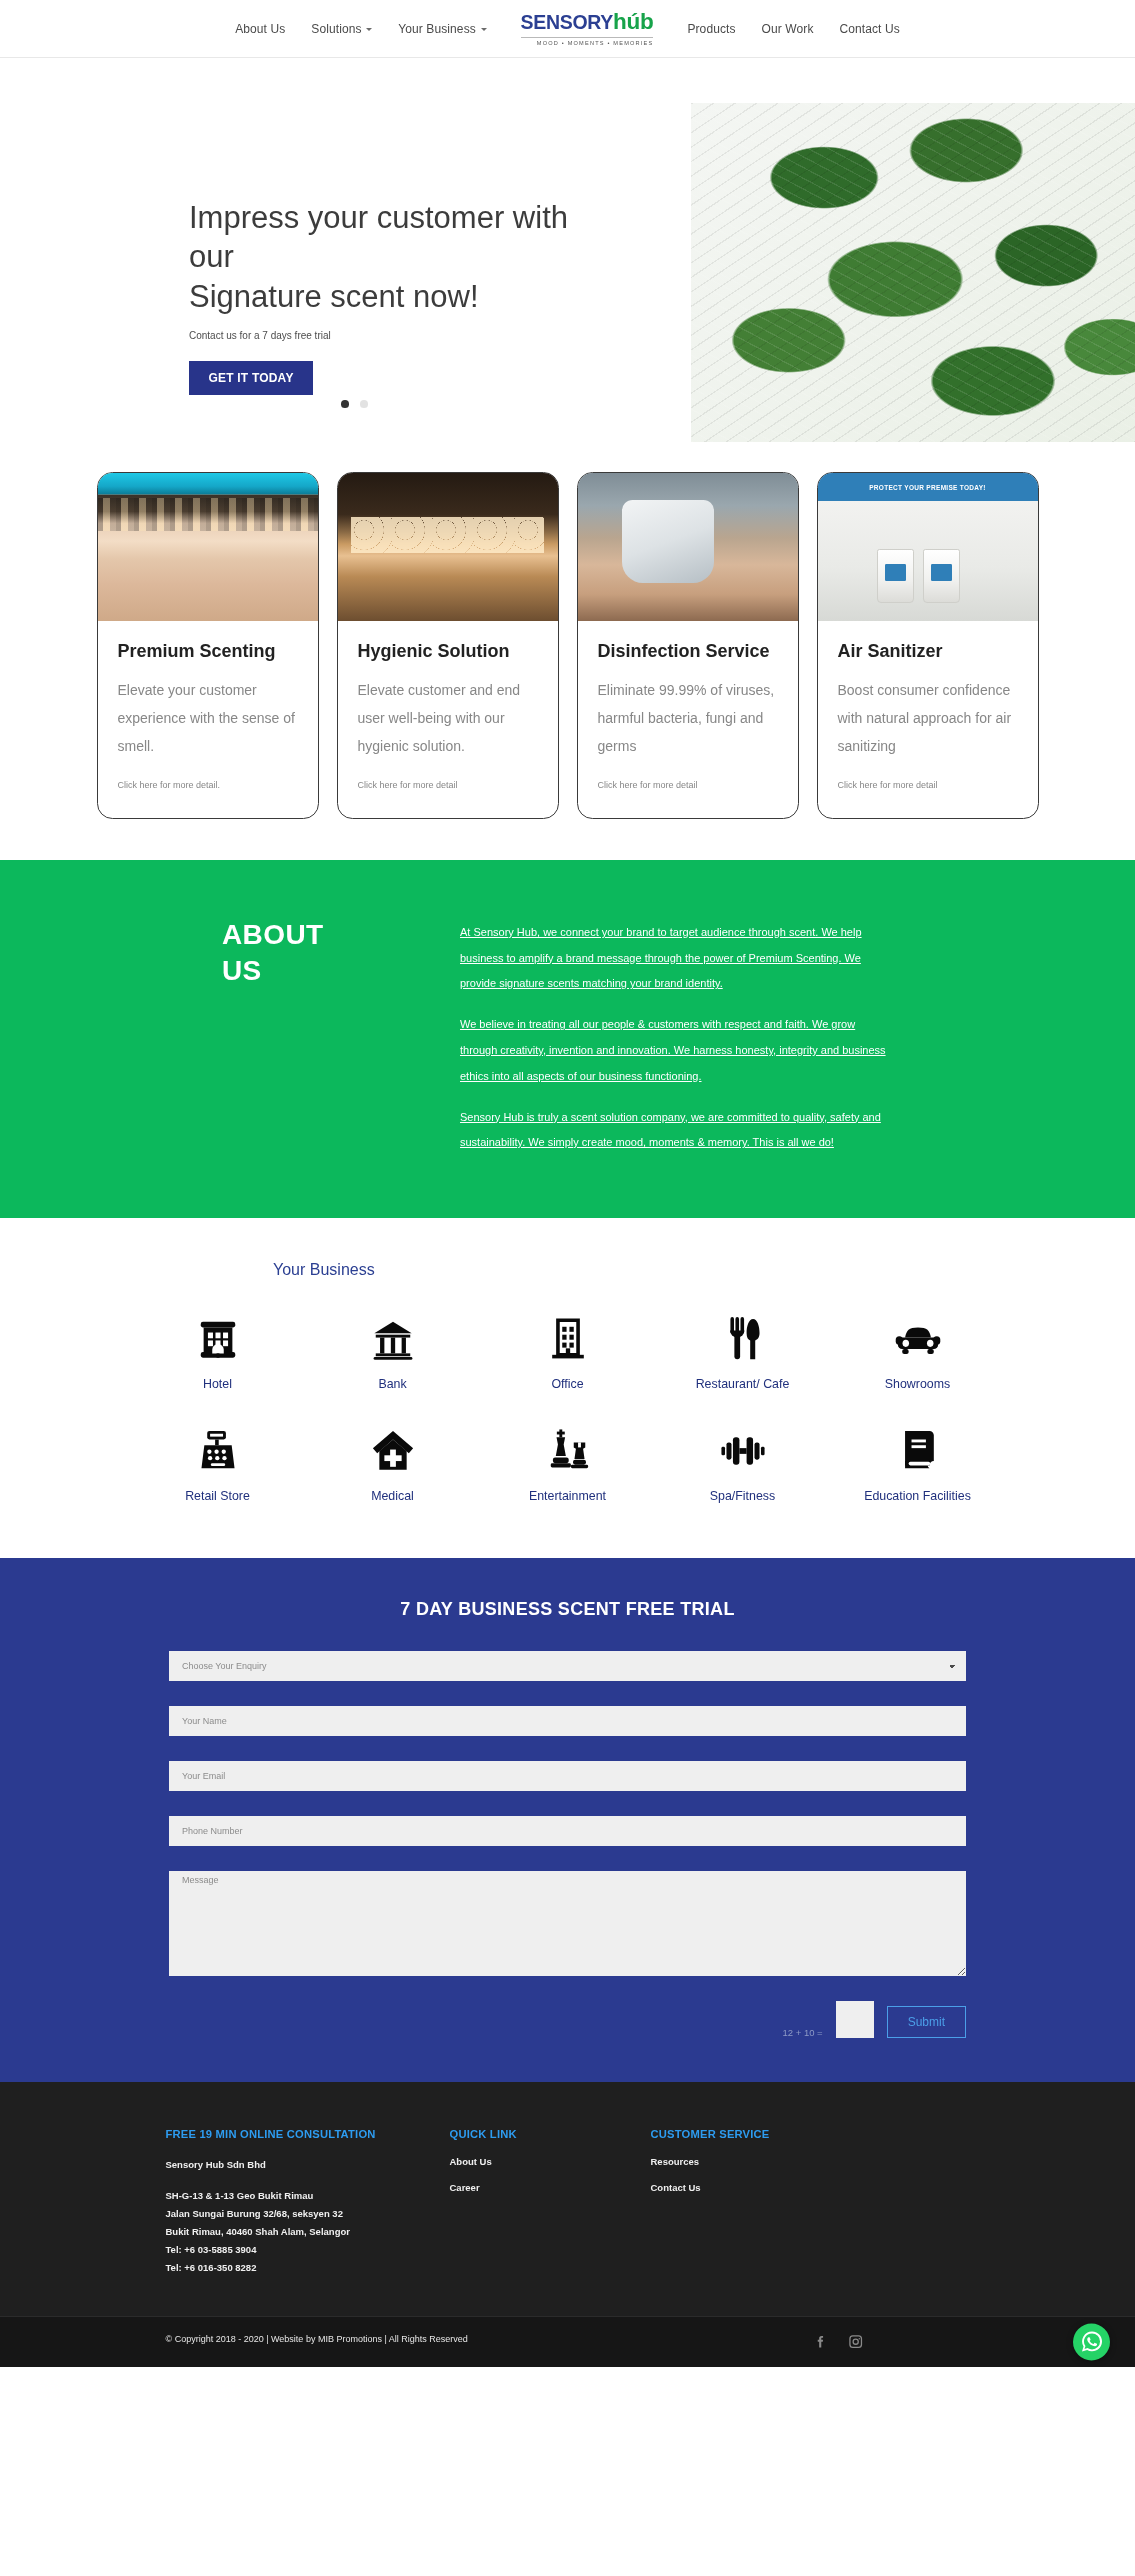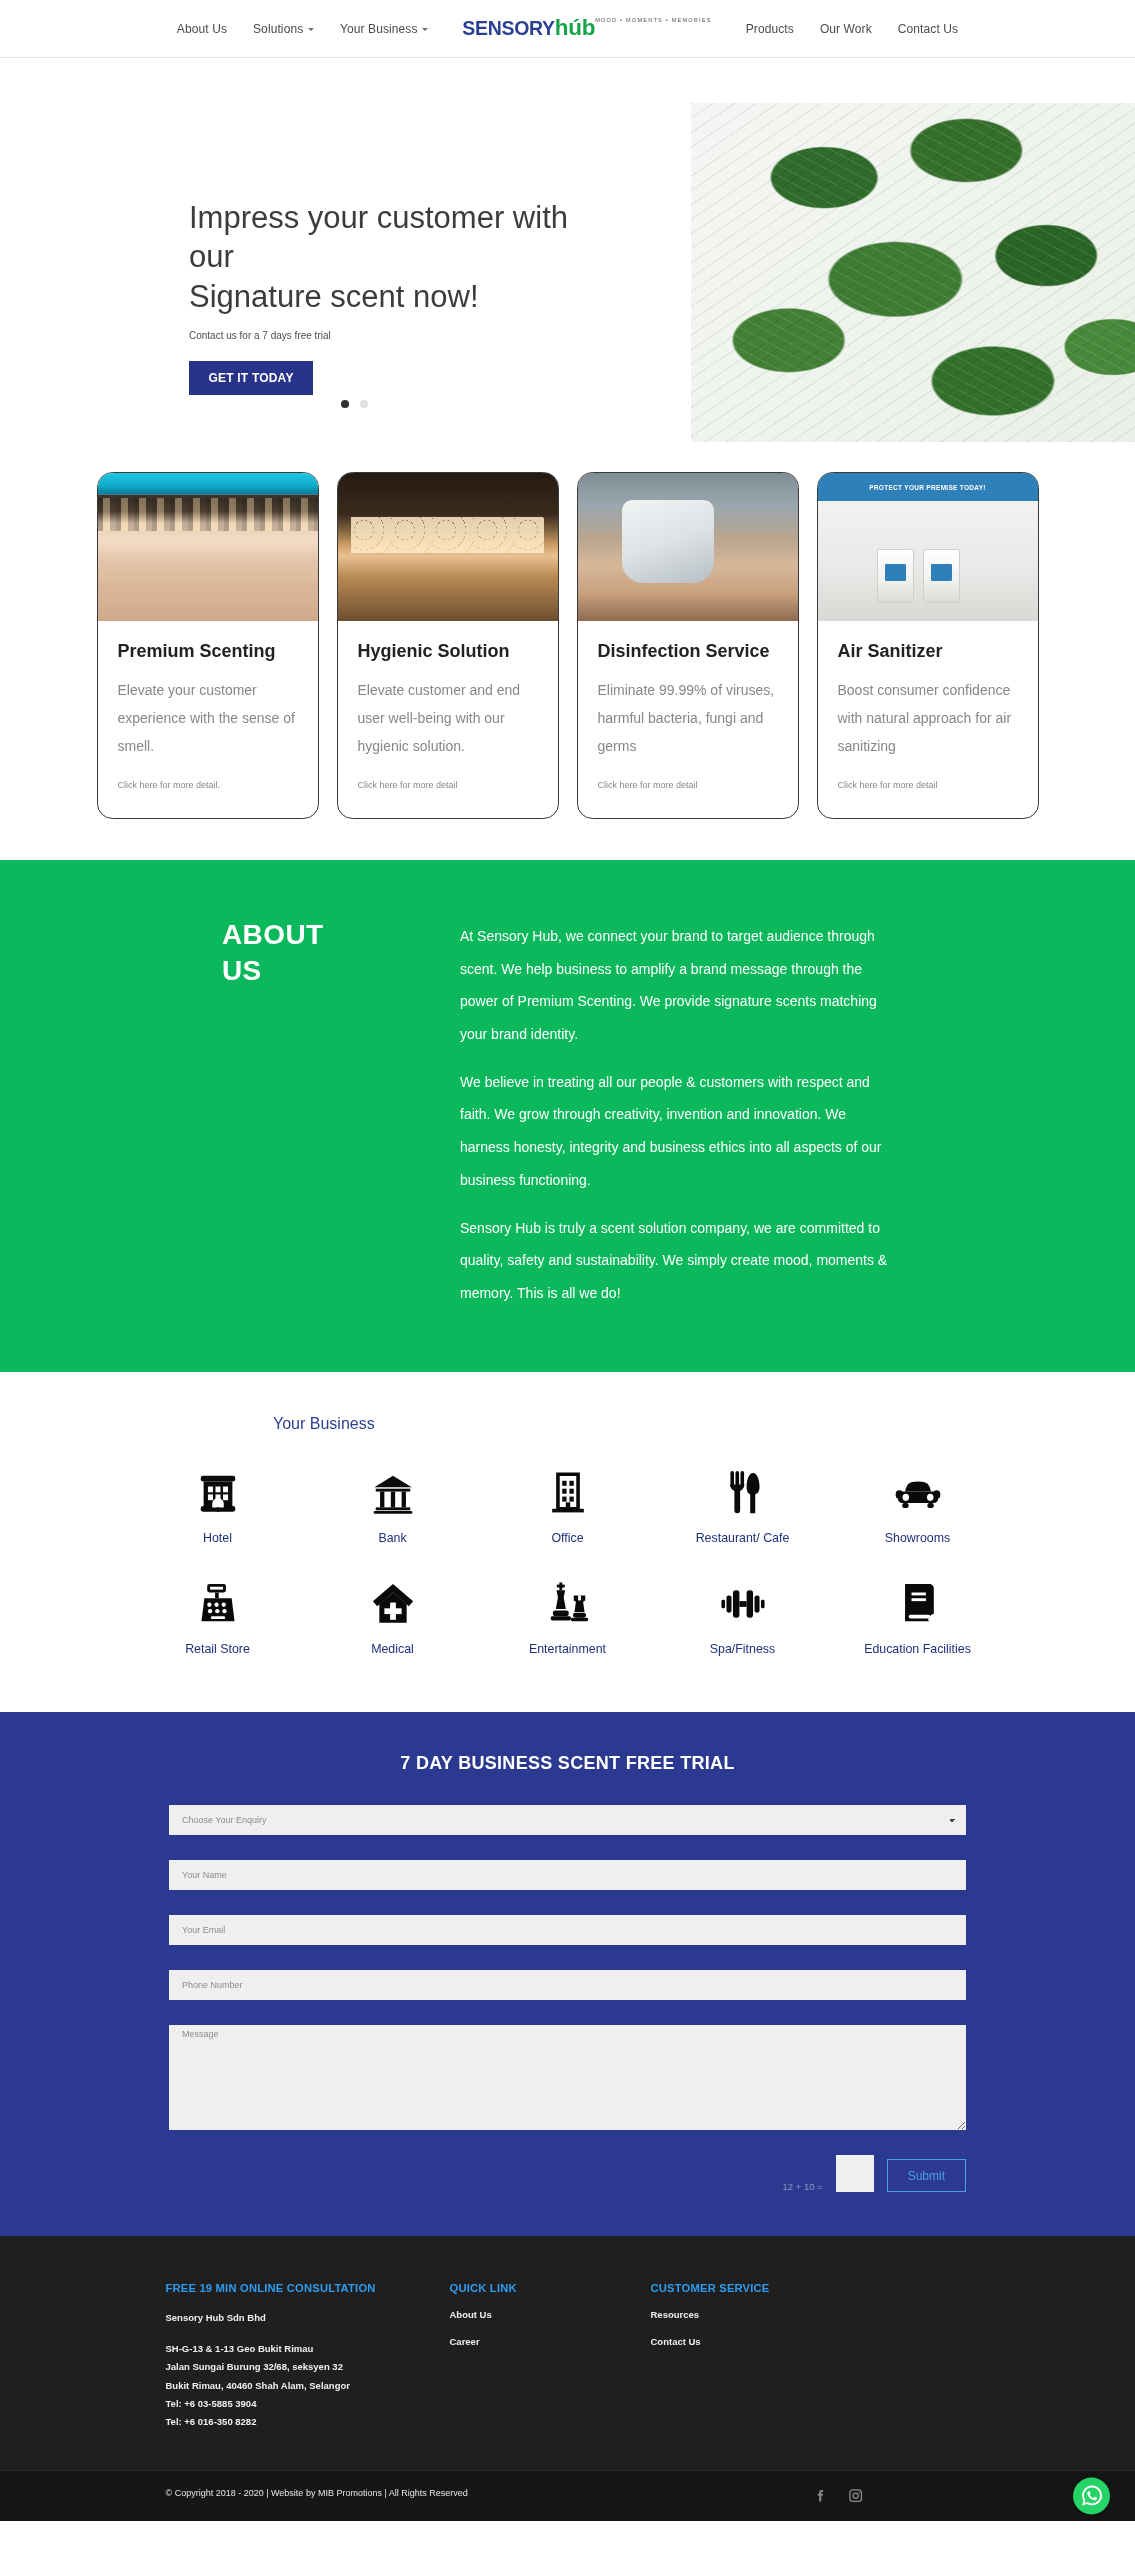--- a/index.html
+++ b/index.html
@@ -36,22 +36,22 @@
     display: inline-block;
     width: 0; height: 0;
     border-left: 3px solid transparent;
     border-right: 3px solid transparent;
     border-top: 3.5px solid #6a6a6a;
     margin-top: 1.8px;
   }
   .logo-block {
     margin: 0 34px;
     display: flex;
-    flex-direction: row;
-    align-items: flex-start;
+    flex-direction: column;
+    align-items: flex-end;
     cursor: pointer;
   }
   .logo-word { font-size: 19.5px; font-weight: bold; letter-spacing: -0.3px; line-height: 1; }
   .logo-sensory { color: #2b3f92; font-style: normal; }
   .logo-hub { color: #17a34a; font-size: 22.5px; }
   .logo-rule { width: 100%; height: 0.6px; background: #b9b9b9; margin: 3px 0 2.4px; }
   .logo-tag { font-size: 5.6px; color: #555; letter-spacing: 1.2px; white-space: nowrap; }
 
   
   .hero {
@@ -240,23 +240,24 @@
   .about-h {
     color: #ffffff;
     font-size: 28px;
     font-weight: bold;
     line-height: 1.32;
     letter-spacing: 0.4px;
   }
   .about-right { flex: 1; padding-right: 53px; padding-top: 3.5px; }
   .about-p {
     color: #ffffff;
-    font-size: 14px;
+    font-size: 11px;
     line-height: 2.33;
     margin-bottom: 15.4px;
+    text-decoration: underline;
   }
   .about-p:last-child { margin-bottom: 0; }
 
   
   .biz { background: #ffffff; padding: 43px 0 54px; }
   .biz-inner { width: 875px; margin: 0 auto; }
   .biz-title {
     font-size: 16px;
     color: #2b3f92;
     margin-left: 143px;

